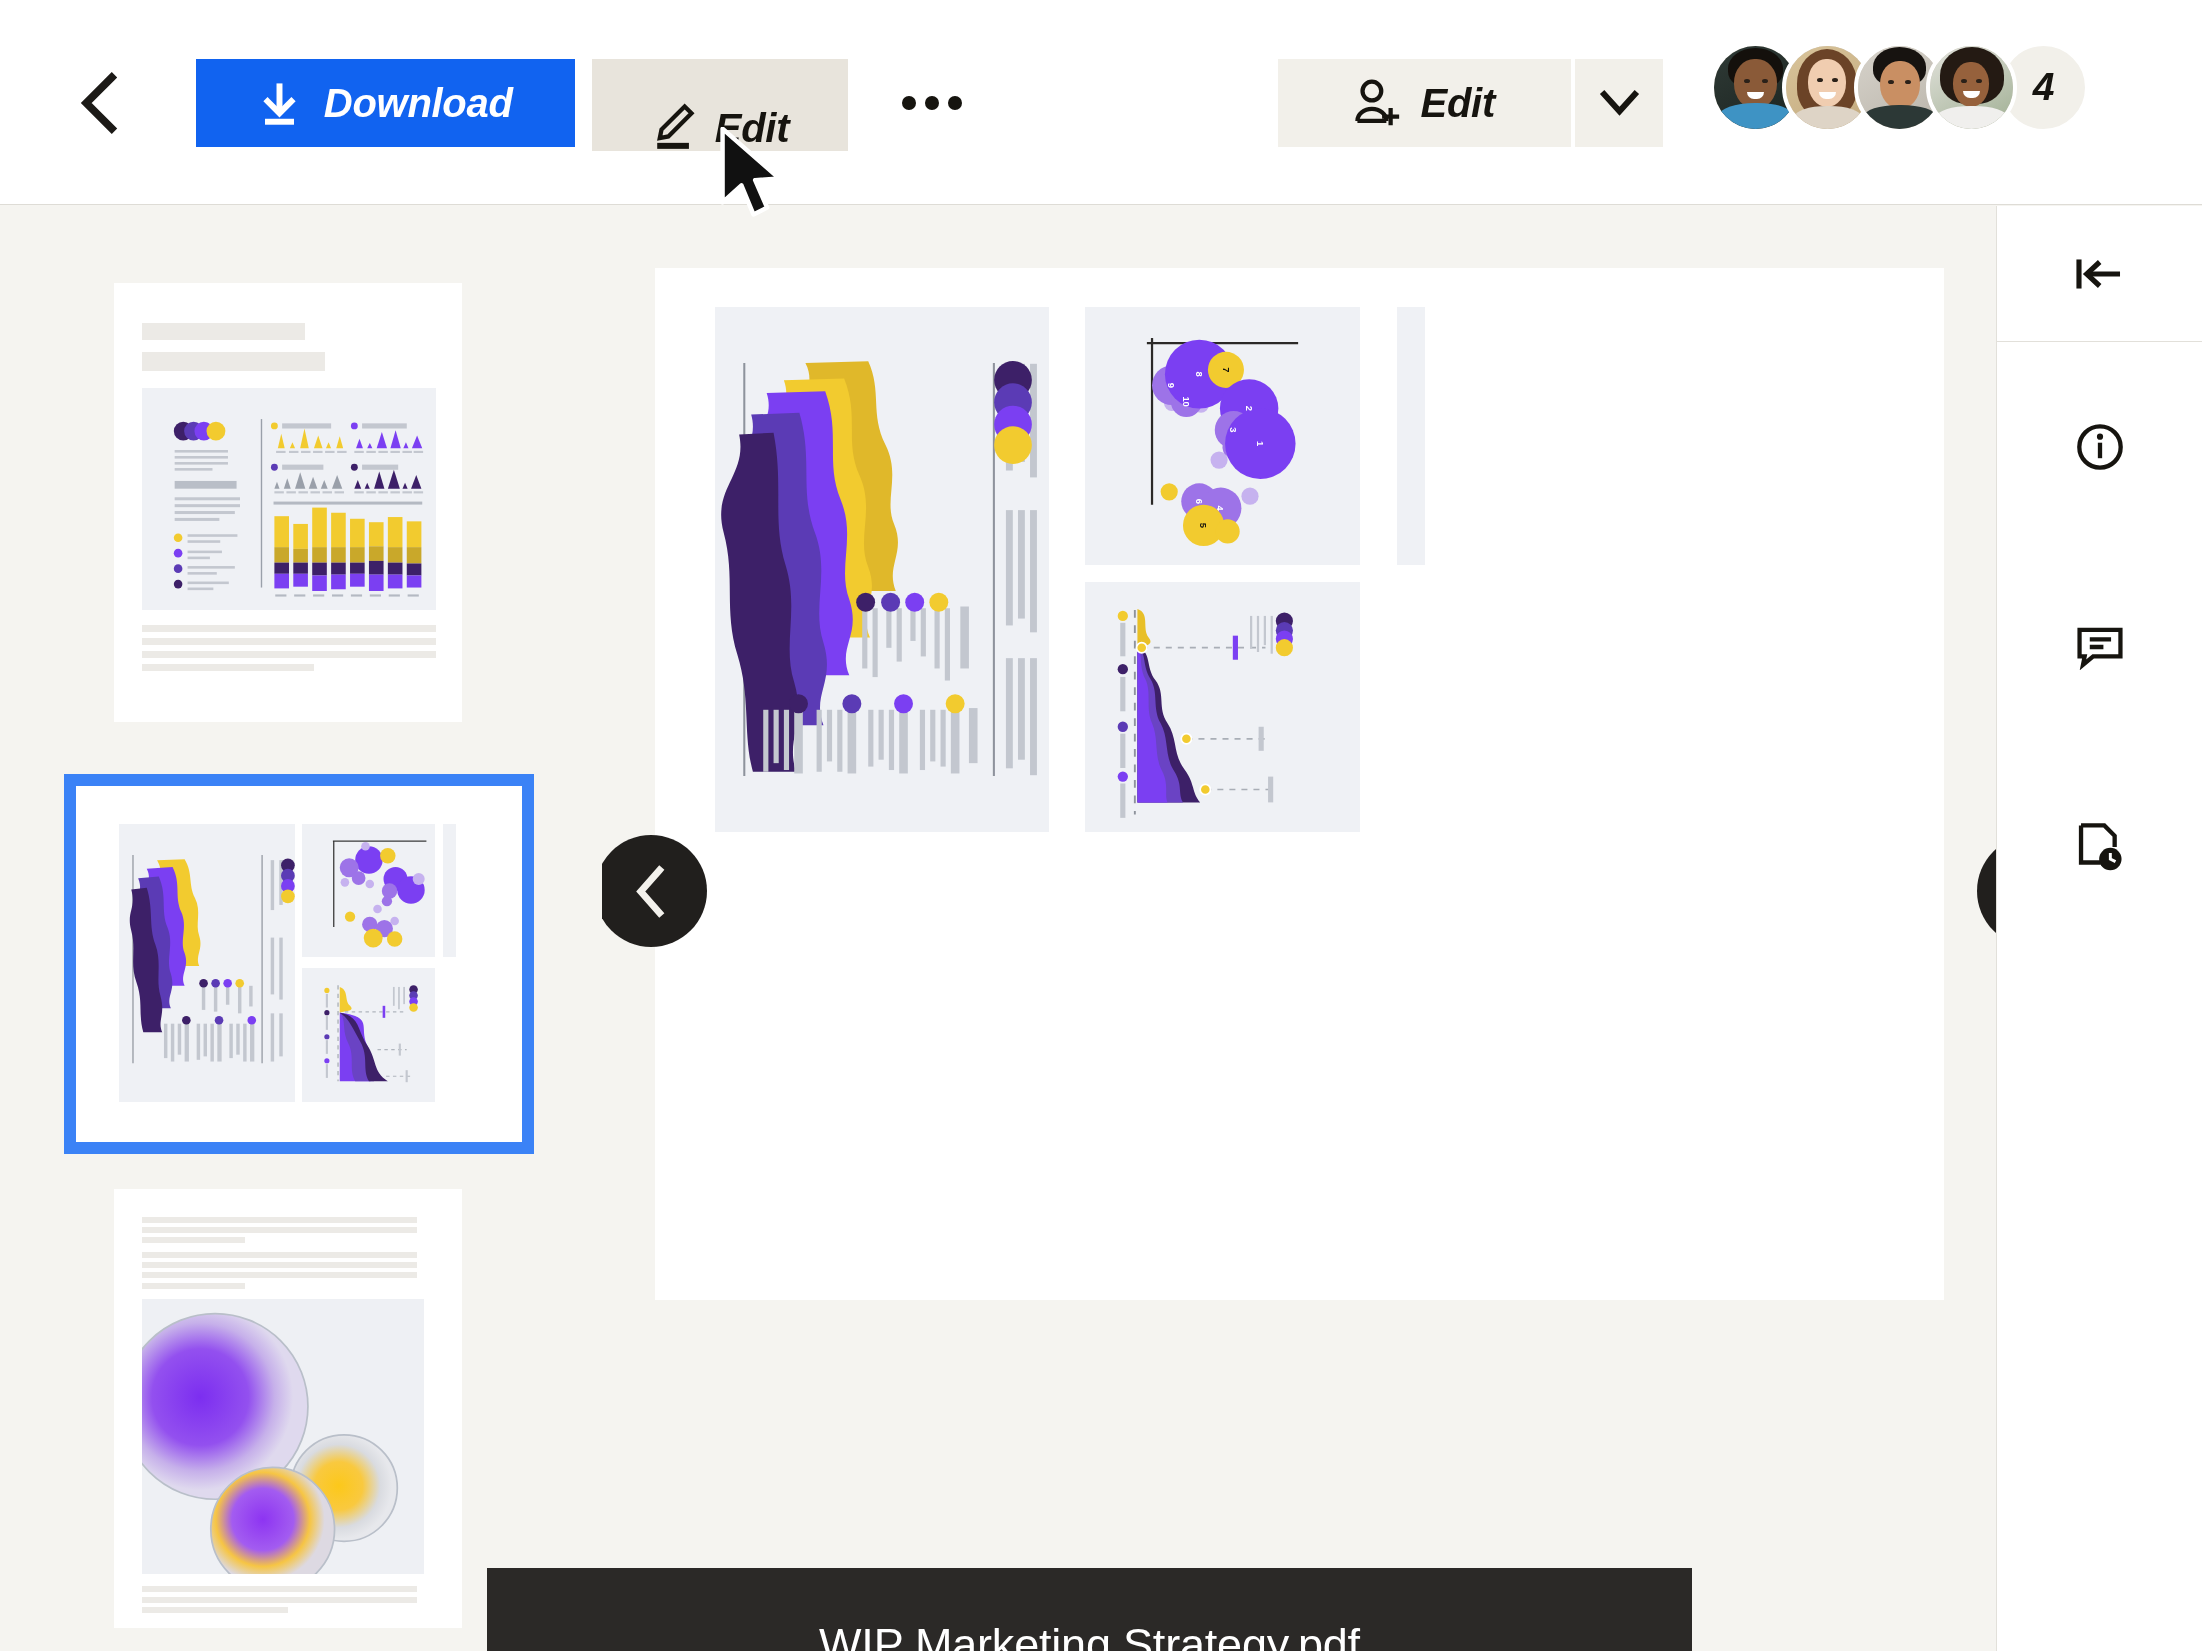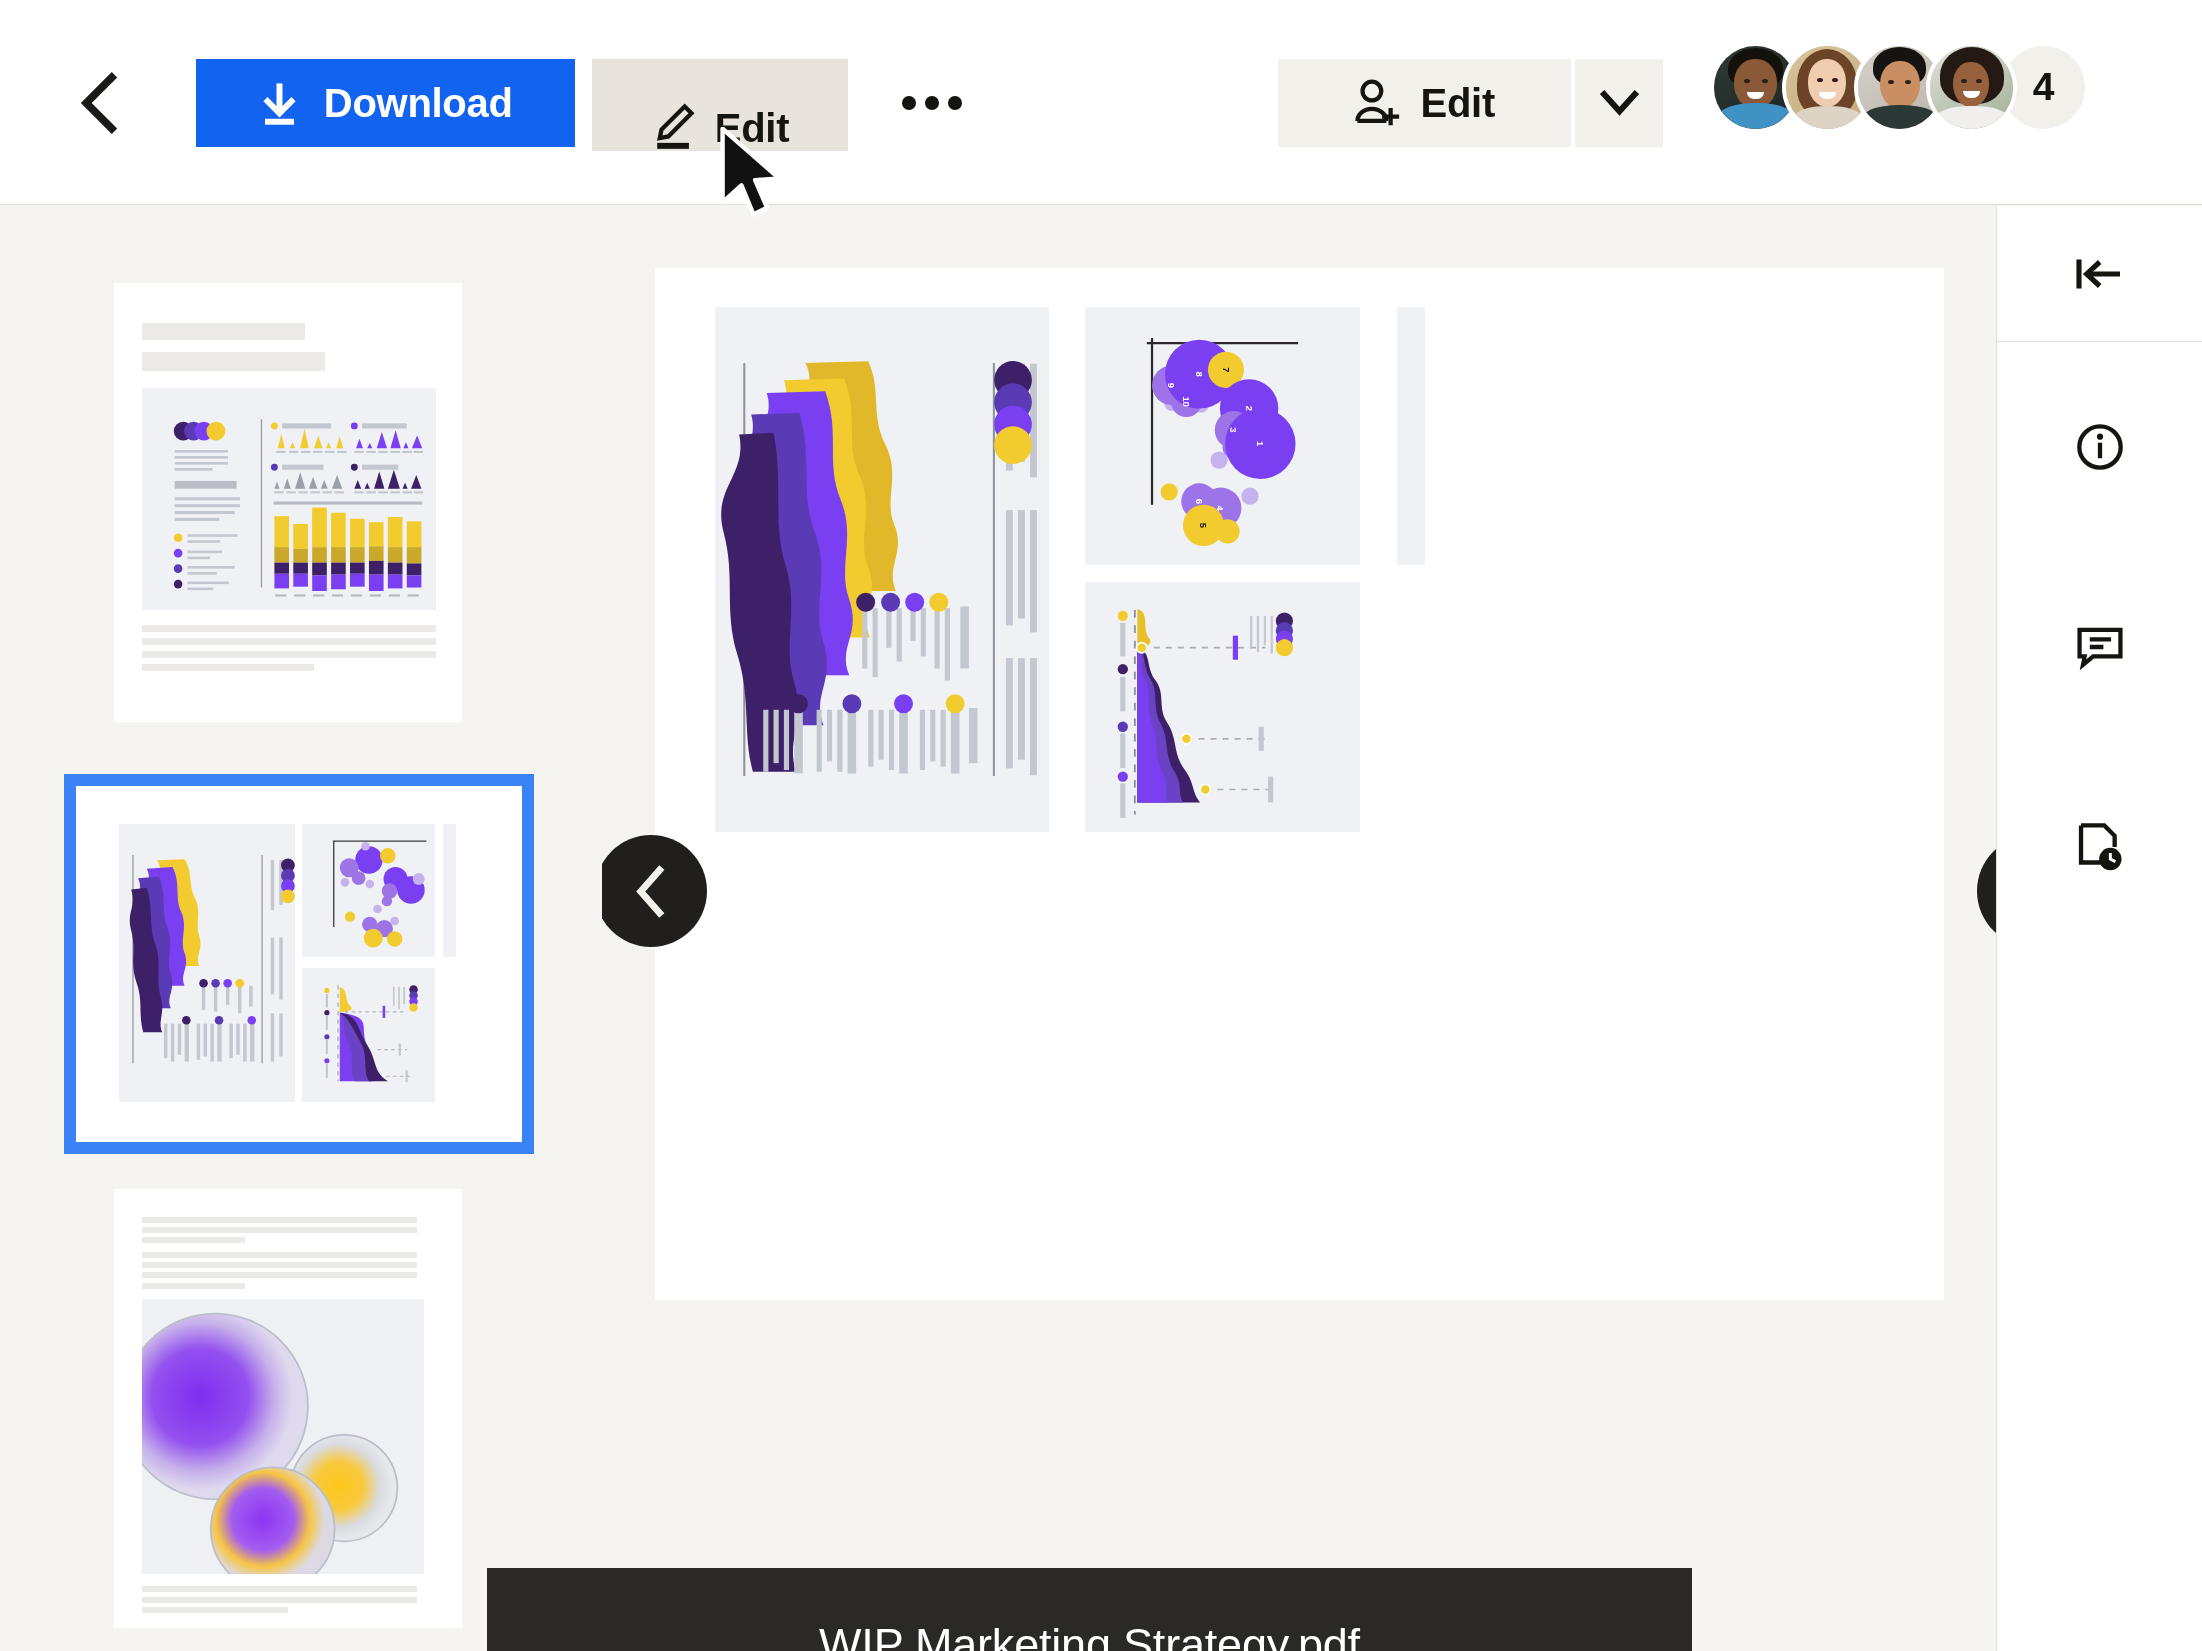--- a/index.html
+++ b/index.html
@@ -9,21 +9,21 @@
     background: #f5f4f0;
     overflow: hidden;
   }
 
   
   .toolbar {
     position: absolute; top: 0; left: 0;
     width: 2203px; height: 205px;
     background: #ffffff;
     border-bottom: 0.9px solid #dedcd6;
-    display: flex; align-items: center;
+    display: flex; align-items: center; font-style: italic;
   }
   .back-btn {
     position: absolute; left: 67px; top: 71px;
     width: 64px; height: 64px;
     display: flex; align-items: center; justify-content: center;
     cursor: pointer;
   }
   .btn-download {
     position: absolute; left: 196px; top: 59px;
     width: 379px; height: 88px;

